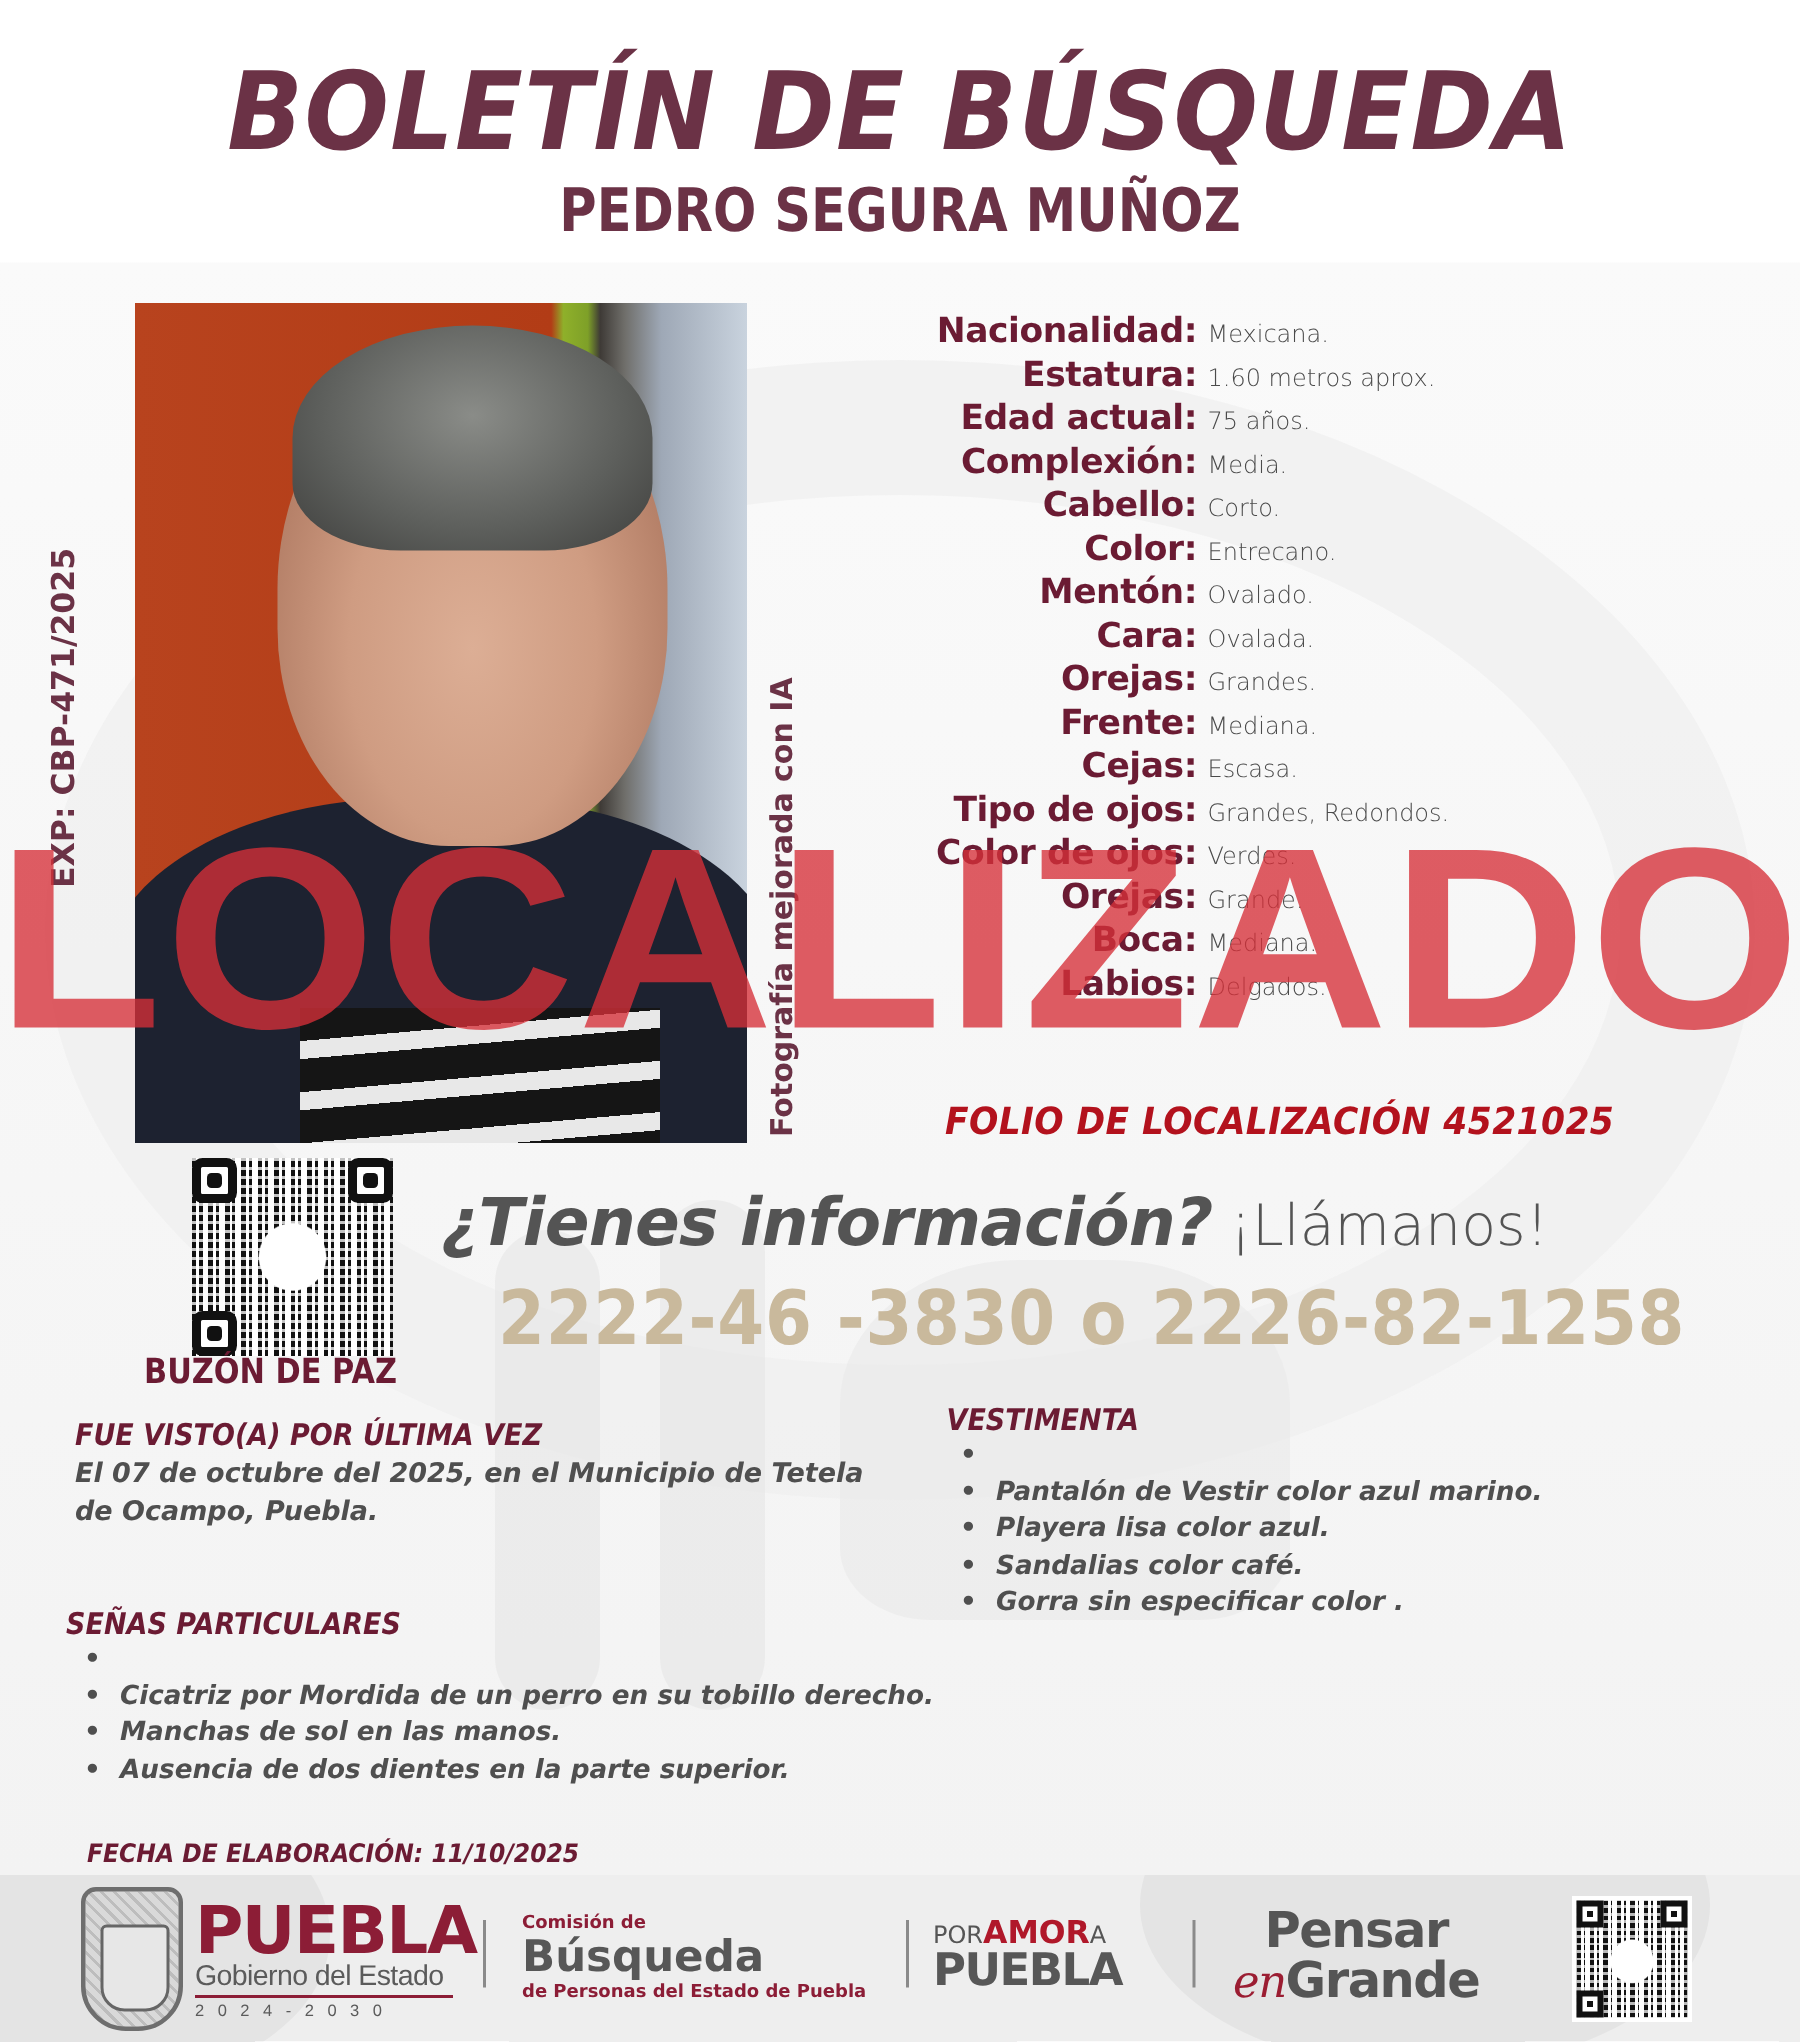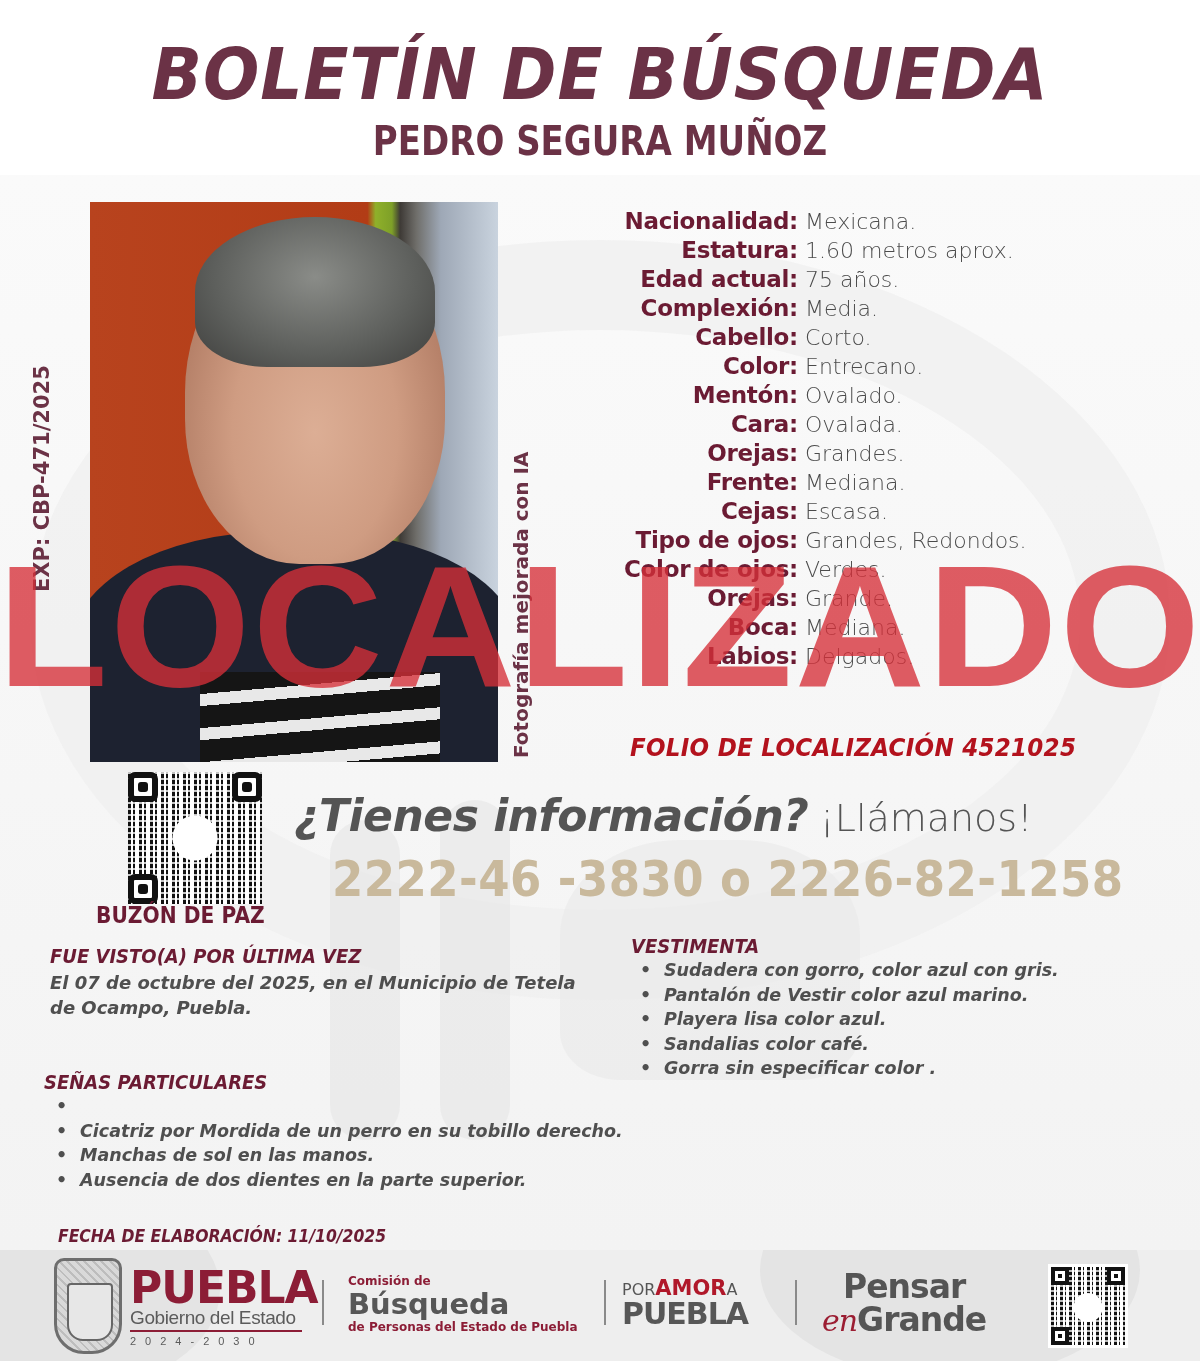--- a/index.html
+++ b/index.html
@@ -58,21 +58,21 @@
     font-size: 20px; font-weight: 700; color: #6b3246; white-space: nowrap; font-family: "DejaVu Sans", sans-serif;
   }
 
   .features { position: absolute; left: 560px; top: 208px; width: 560px; }
   .feature-row { display: flex; height: 29px; align-items: baseline; }
   .feature-label {
     width: 238px; text-align: right; font-weight: 700; font-size: 23px; color: #6b1b33;
     font-family: "DejaVu Sans", sans-serif; white-space: nowrap; letter-spacing: -0.3px;
   }
   .feature-value {
-    padding-left: 7px; font-size: 22px; color: #4b4b4b; white-space: nowrap; font-family: "DejaVu Sans", sans-serif; font-weight: 300;
+    padding-left: 7px; font-size: 16px; color: #4b4b4b; white-space: nowrap; font-family: "DejaVu Sans", sans-serif; font-weight: 300;
   }
 
   .stamp {
     position: absolute; left: 0; top: 540px; width: 1200px; text-align: center;
     font-size: 172px; font-weight: 700; color: rgba(214, 48, 56, 0.78); letter-spacing: 2px;
     font-family: "Liberation Sans", sans-serif; line-height: 1; pointer-events: none;
     transform: scaleX(1.05);
   }
 
   .folio {
@@ -274,21 +274,20 @@
 <div class="phones">2222-46 -3830 o 2226-82-1258</div>
 
 <div class="section-title seen-title">FUE VISTO(A) POR ÚLTIMA VEZ</div>
 <div class="seen-text">El  07 de octubre del 2025, en el Municipio de Tetela
 de Ocampo, Puebla.</div>
 
 <div class="section-title vest-title">VESTIMENTA</div>
 <div class="vest-list">
   <div class="bullet-item">
       <span class="dot">•</span>
-      <span>Sudadera con gorro, color azul con gris.</span>
     </div>
   <div class="bullet-item">
       <span class="dot">•</span>
       <span>Pantalón de Vestir color azul marino.</span>
     </div>
   <div class="bullet-item">
       <span class="dot">•</span>
       <span>Playera lisa color azul.</span>
     </div>
   <div class="bullet-item">

